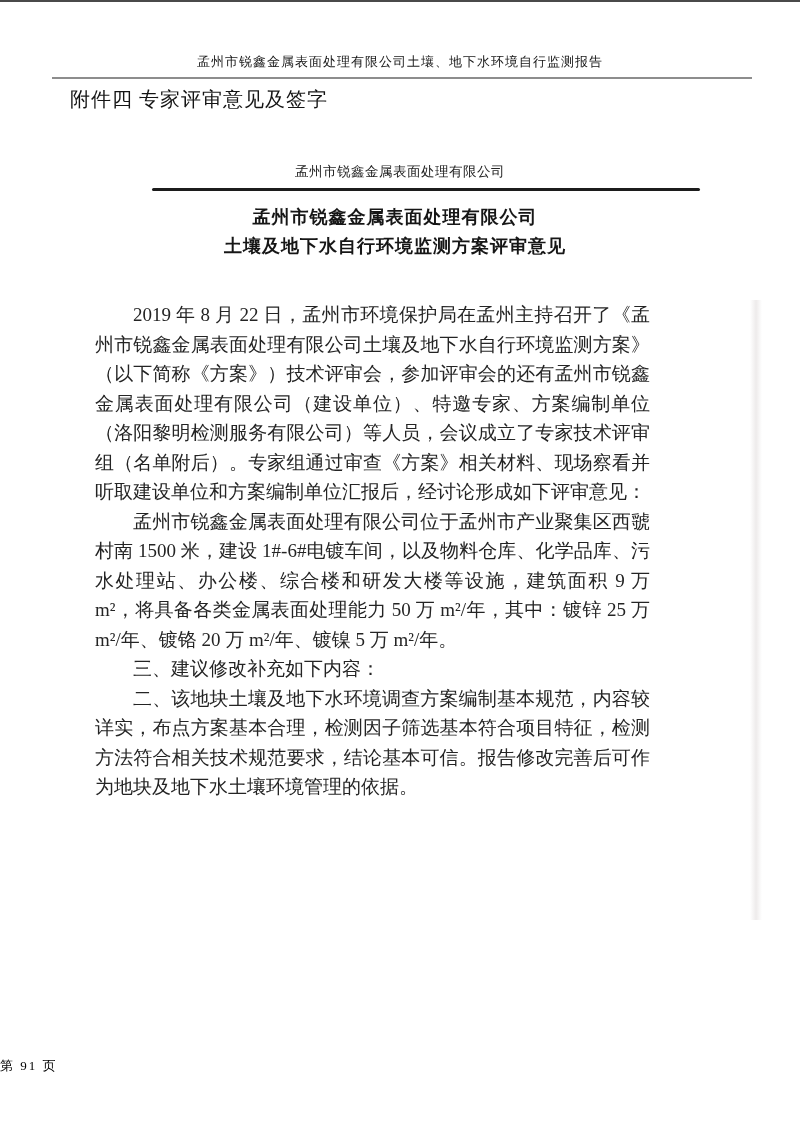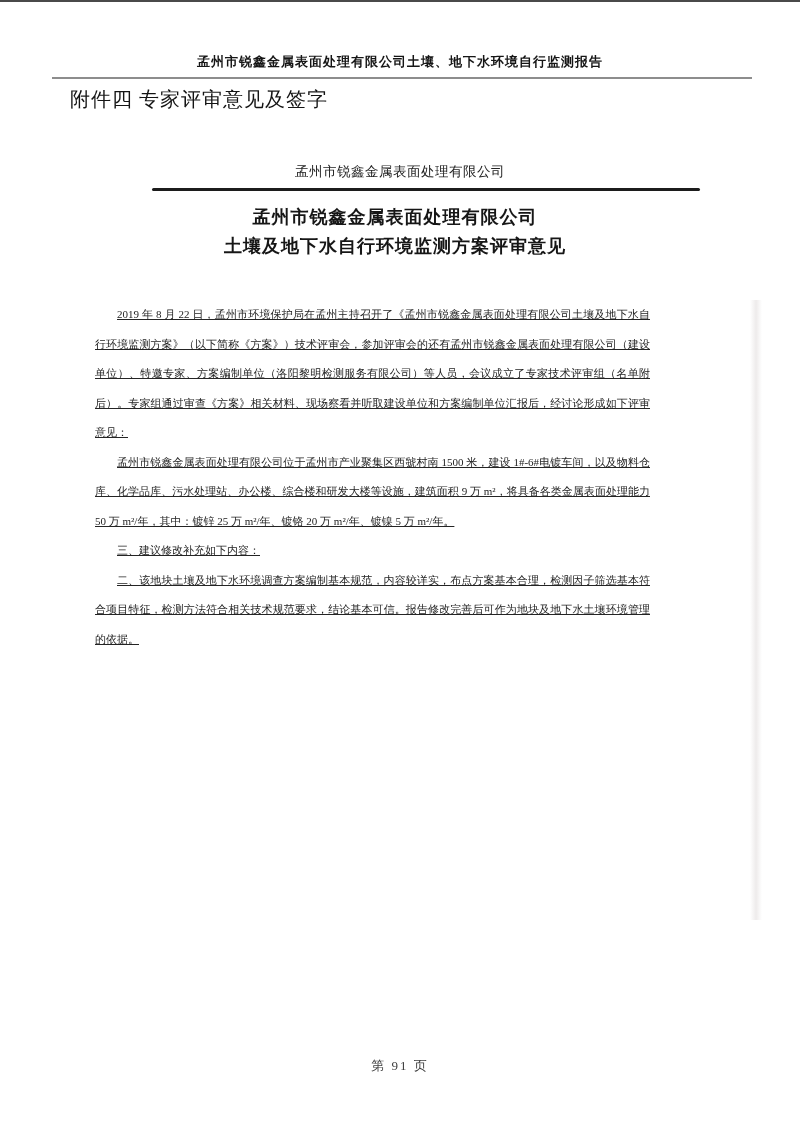--- a/index.html
+++ b/index.html
@@ -17,21 +17,21 @@
     position: absolute; top: 0; left: 0; width: 800px; height: 2px;
     background: #4a4a4a;
   }
   .scan-right-smudge {
     position: absolute; left: 750px; top: 300px; width: 12px; height: 620px;
     background: linear-gradient(to right, rgba(205,198,198,0), rgba(205,198,198,0.35), rgba(205,198,198,0));
   }
   .running-header {
     position: absolute; top: 53px; left: 0; width: 800px;
     text-align: center;
-    font-size: 13px; font-weight: bold; letter-spacing: 1px;
+    font-size: 13px; font-weight: normal; letter-spacing: 1px;
     color: #161616;
   }
   .header-rule {
     position: absolute; top: 77px; left: 52px; width: 700px; height: 2px;
     background: #8d8d8d;
   }
   .attachment-heading {
     position: absolute; top: 86px; left: 70px;
     font-size: 20px; font-weight: normal; letter-spacing: 1px;
     color: #141414;
@@ -50,34 +50,32 @@
   .doc-title {
     position: absolute; left: 0; width: 790px;
     text-align: center;
     font-size: 18px; font-weight: bold; letter-spacing: 1px;
     color: #161616;
   }
   .doc-title.line1 { top: 205px; }
   .doc-title.line2 { top: 234px; }
   .body-block {
     position: absolute; top: 300px; left: 95px; width: 555px;
-    font-size: 11px; line-height: 29.5px;
+    font-size: 19px; line-height: 29.5px;
     text-align: justify;
     color: #242424;
-    text-decoration: underline;
   }
   .body-block p {
     margin: 0;
     text-indent: 2em;
   }
   .page-footer {
     position: absolute; top: 1057px; left: 0; width: 800px;
-    text-align: center;
     font-size: 13px; letter-spacing: 2px;
-    color: #404040;
+    color: #000000;
   }
 </style>
 </head>
 <body>
 
 <div id="page">
 
   <div class="scan-top-edge"></div>
 
   <div class="running-header">孟州市锐鑫金属表面处理有限公司土壤、地下水环境自行监测报告</div>

